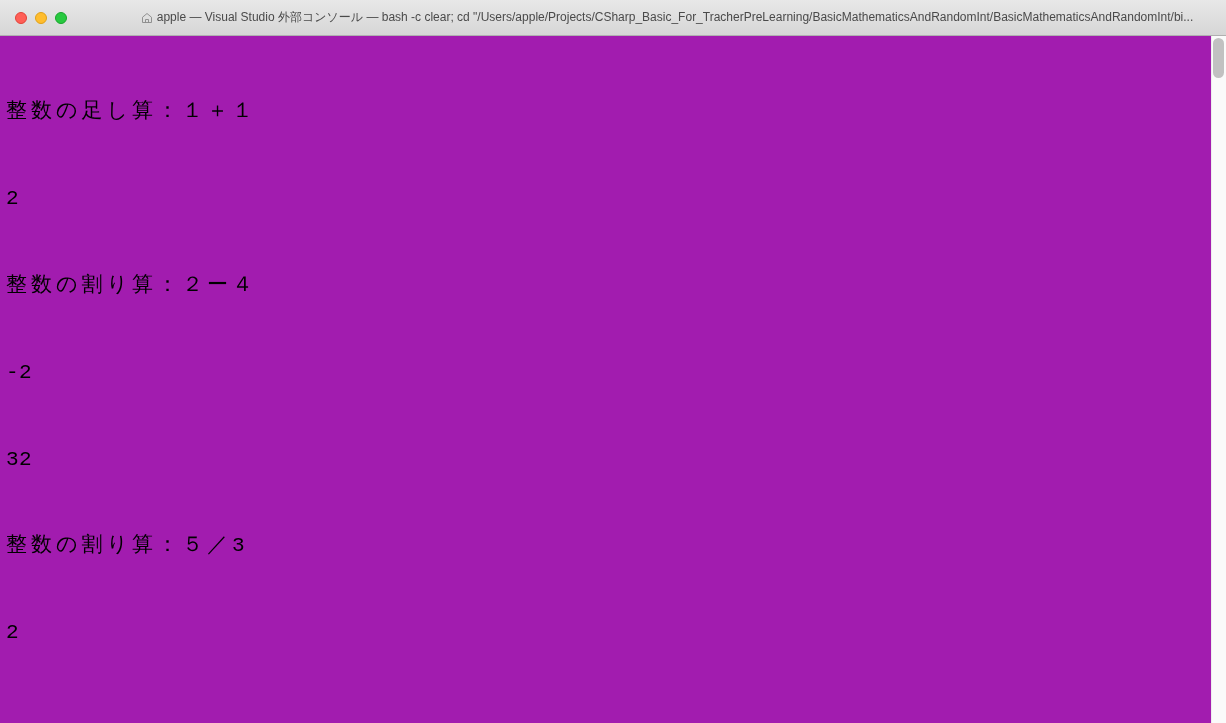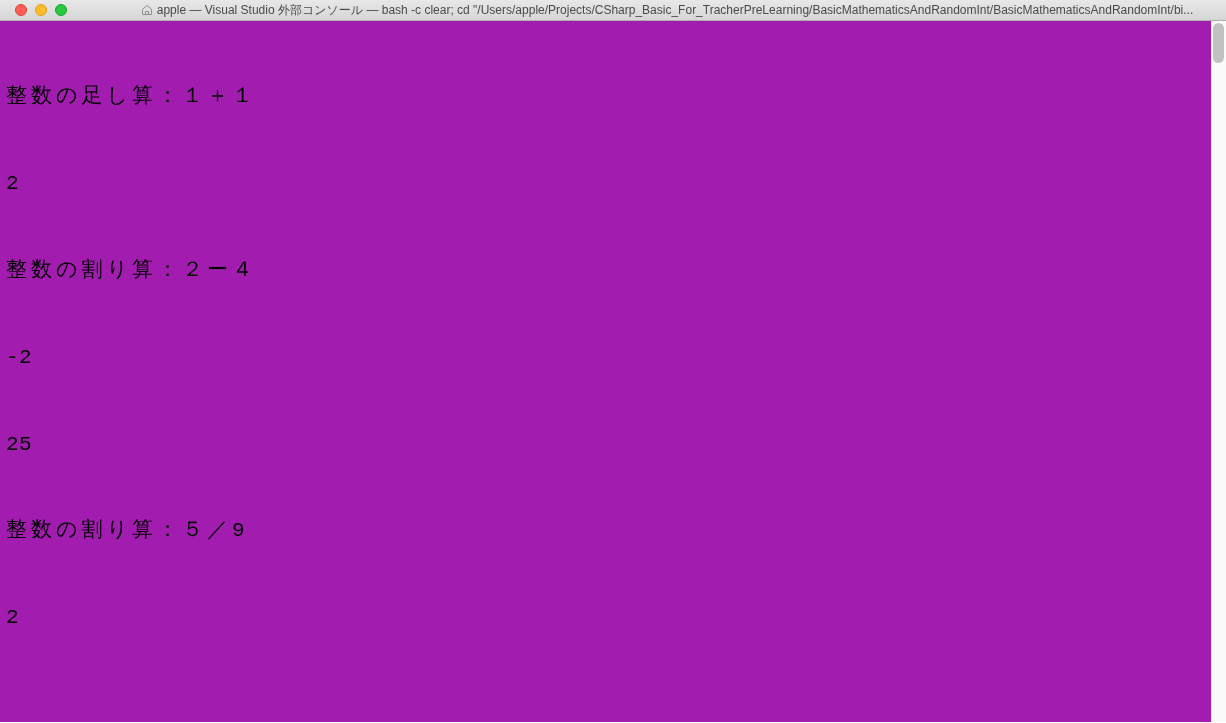--- a/index.html
+++ b/index.html
@@ -9,21 +9,21 @@
     }
     body {
       width: 1226px;
       height: 723px;
       background: #ffffff;
       font-family: -apple-system, BlinkMacSystemFont, "Helvetica Neue", sans-serif;
       overflow: hidden;
       position: relative;
     }
     .titlebar {
-      height: 21px;
+      height: 36px;
       background: linear-gradient(to bottom, #e8e8e8, #d6d6d6);
       border-bottom: 1px solid #b0b0b0;
       display: flex;
       align-items: center;
       padding: 0 15px;
       position: relative;
       gap: 48px;
     }
     .traffic-lights {
       display: flex;
@@ -125,22 +125,22 @@
     <span class="title-text">apple — Visual Studio 外部コンソール — bash -c clear; cd "/Users/apple/Projects/CSharp_Basic_For_TracherPreLearning/BasicMathematicsAndRandomInt/BasicMathematicsAndRandomInt/bi...</span>
   </div>
 </div>
 
 <div class="terminal-area">
   <div class="terminal-content">
     <span class="output-line cjk">整数の足し算：１＋１</span>
     <span class="output-line">2</span>
     <span class="output-line cjk">整数の割り算：２ー４</span>
     <span class="output-line">-2</span>
-    <span class="output-line">25</span>
-    <span class="output-line cjk">整数の割り算：５／9</span>
+    <span class="output-line">32</span>
+    <span class="output-line cjk">整数の割り算：５／3</span>
     <span class="output-line">2</span>
     
     
     
     
   </div>
   <div class="scrollbar-track">
     <div class="scrollbar-thumb"></div>
   </div>
 </div>

